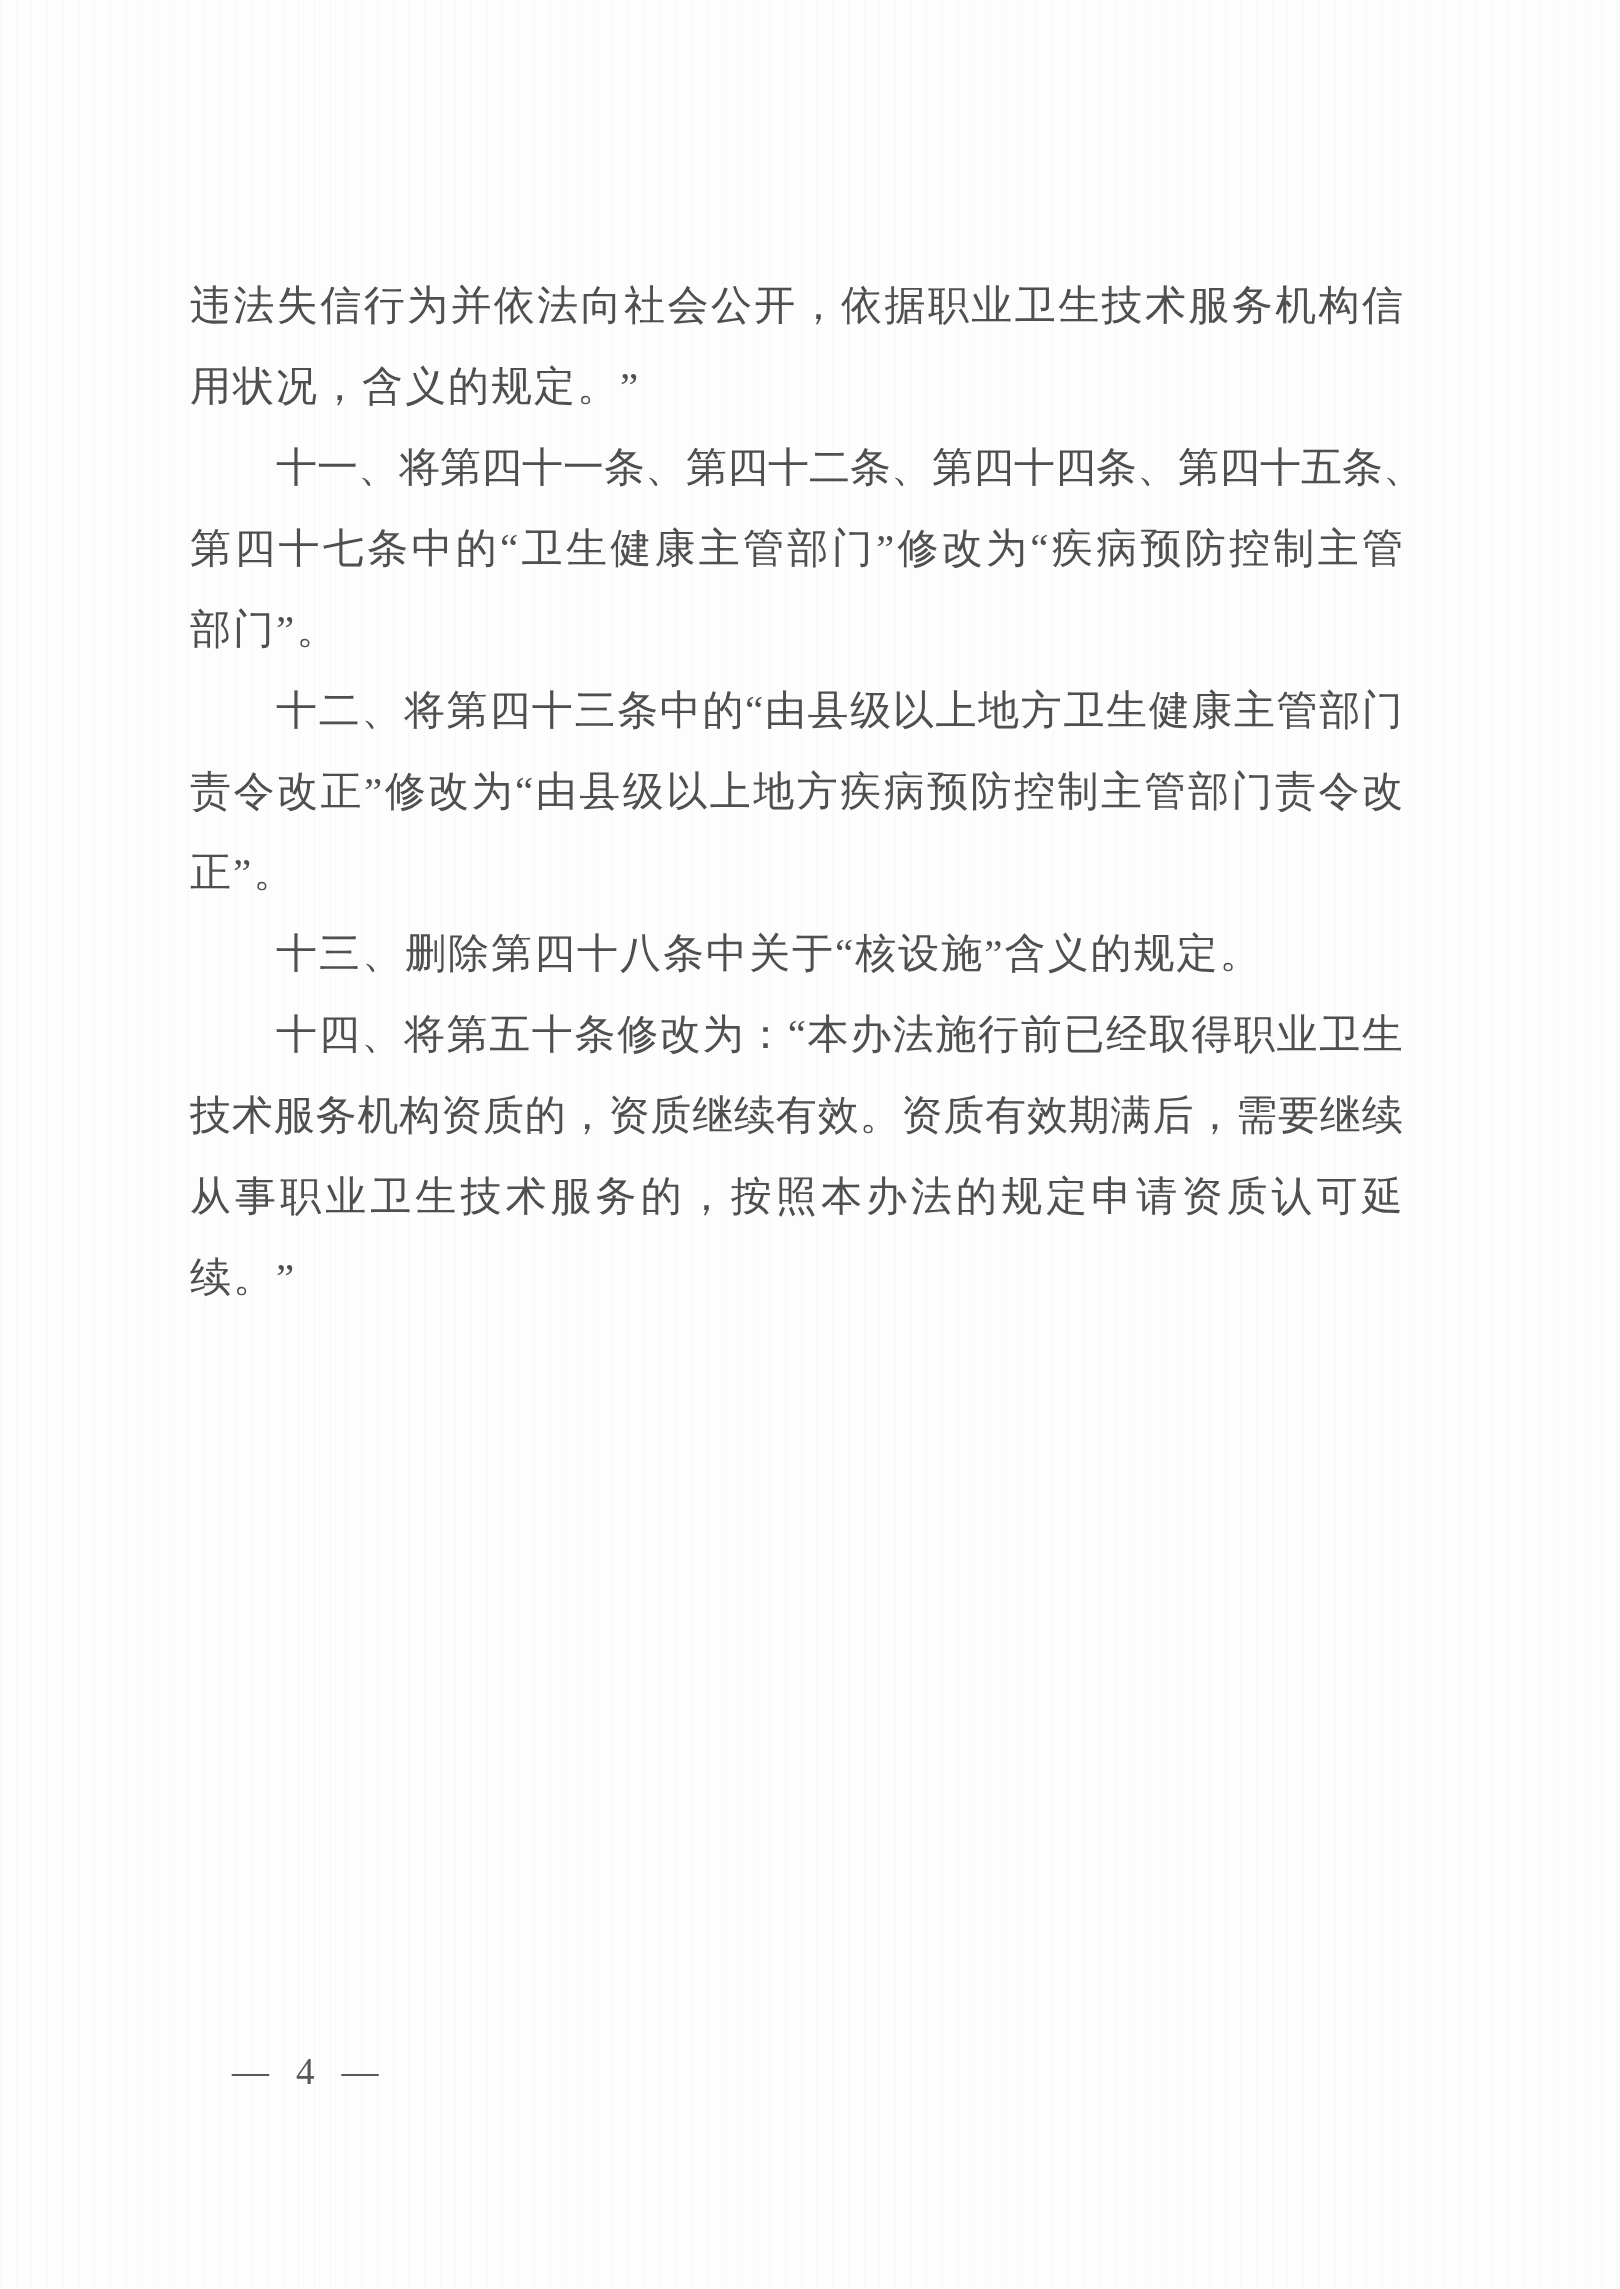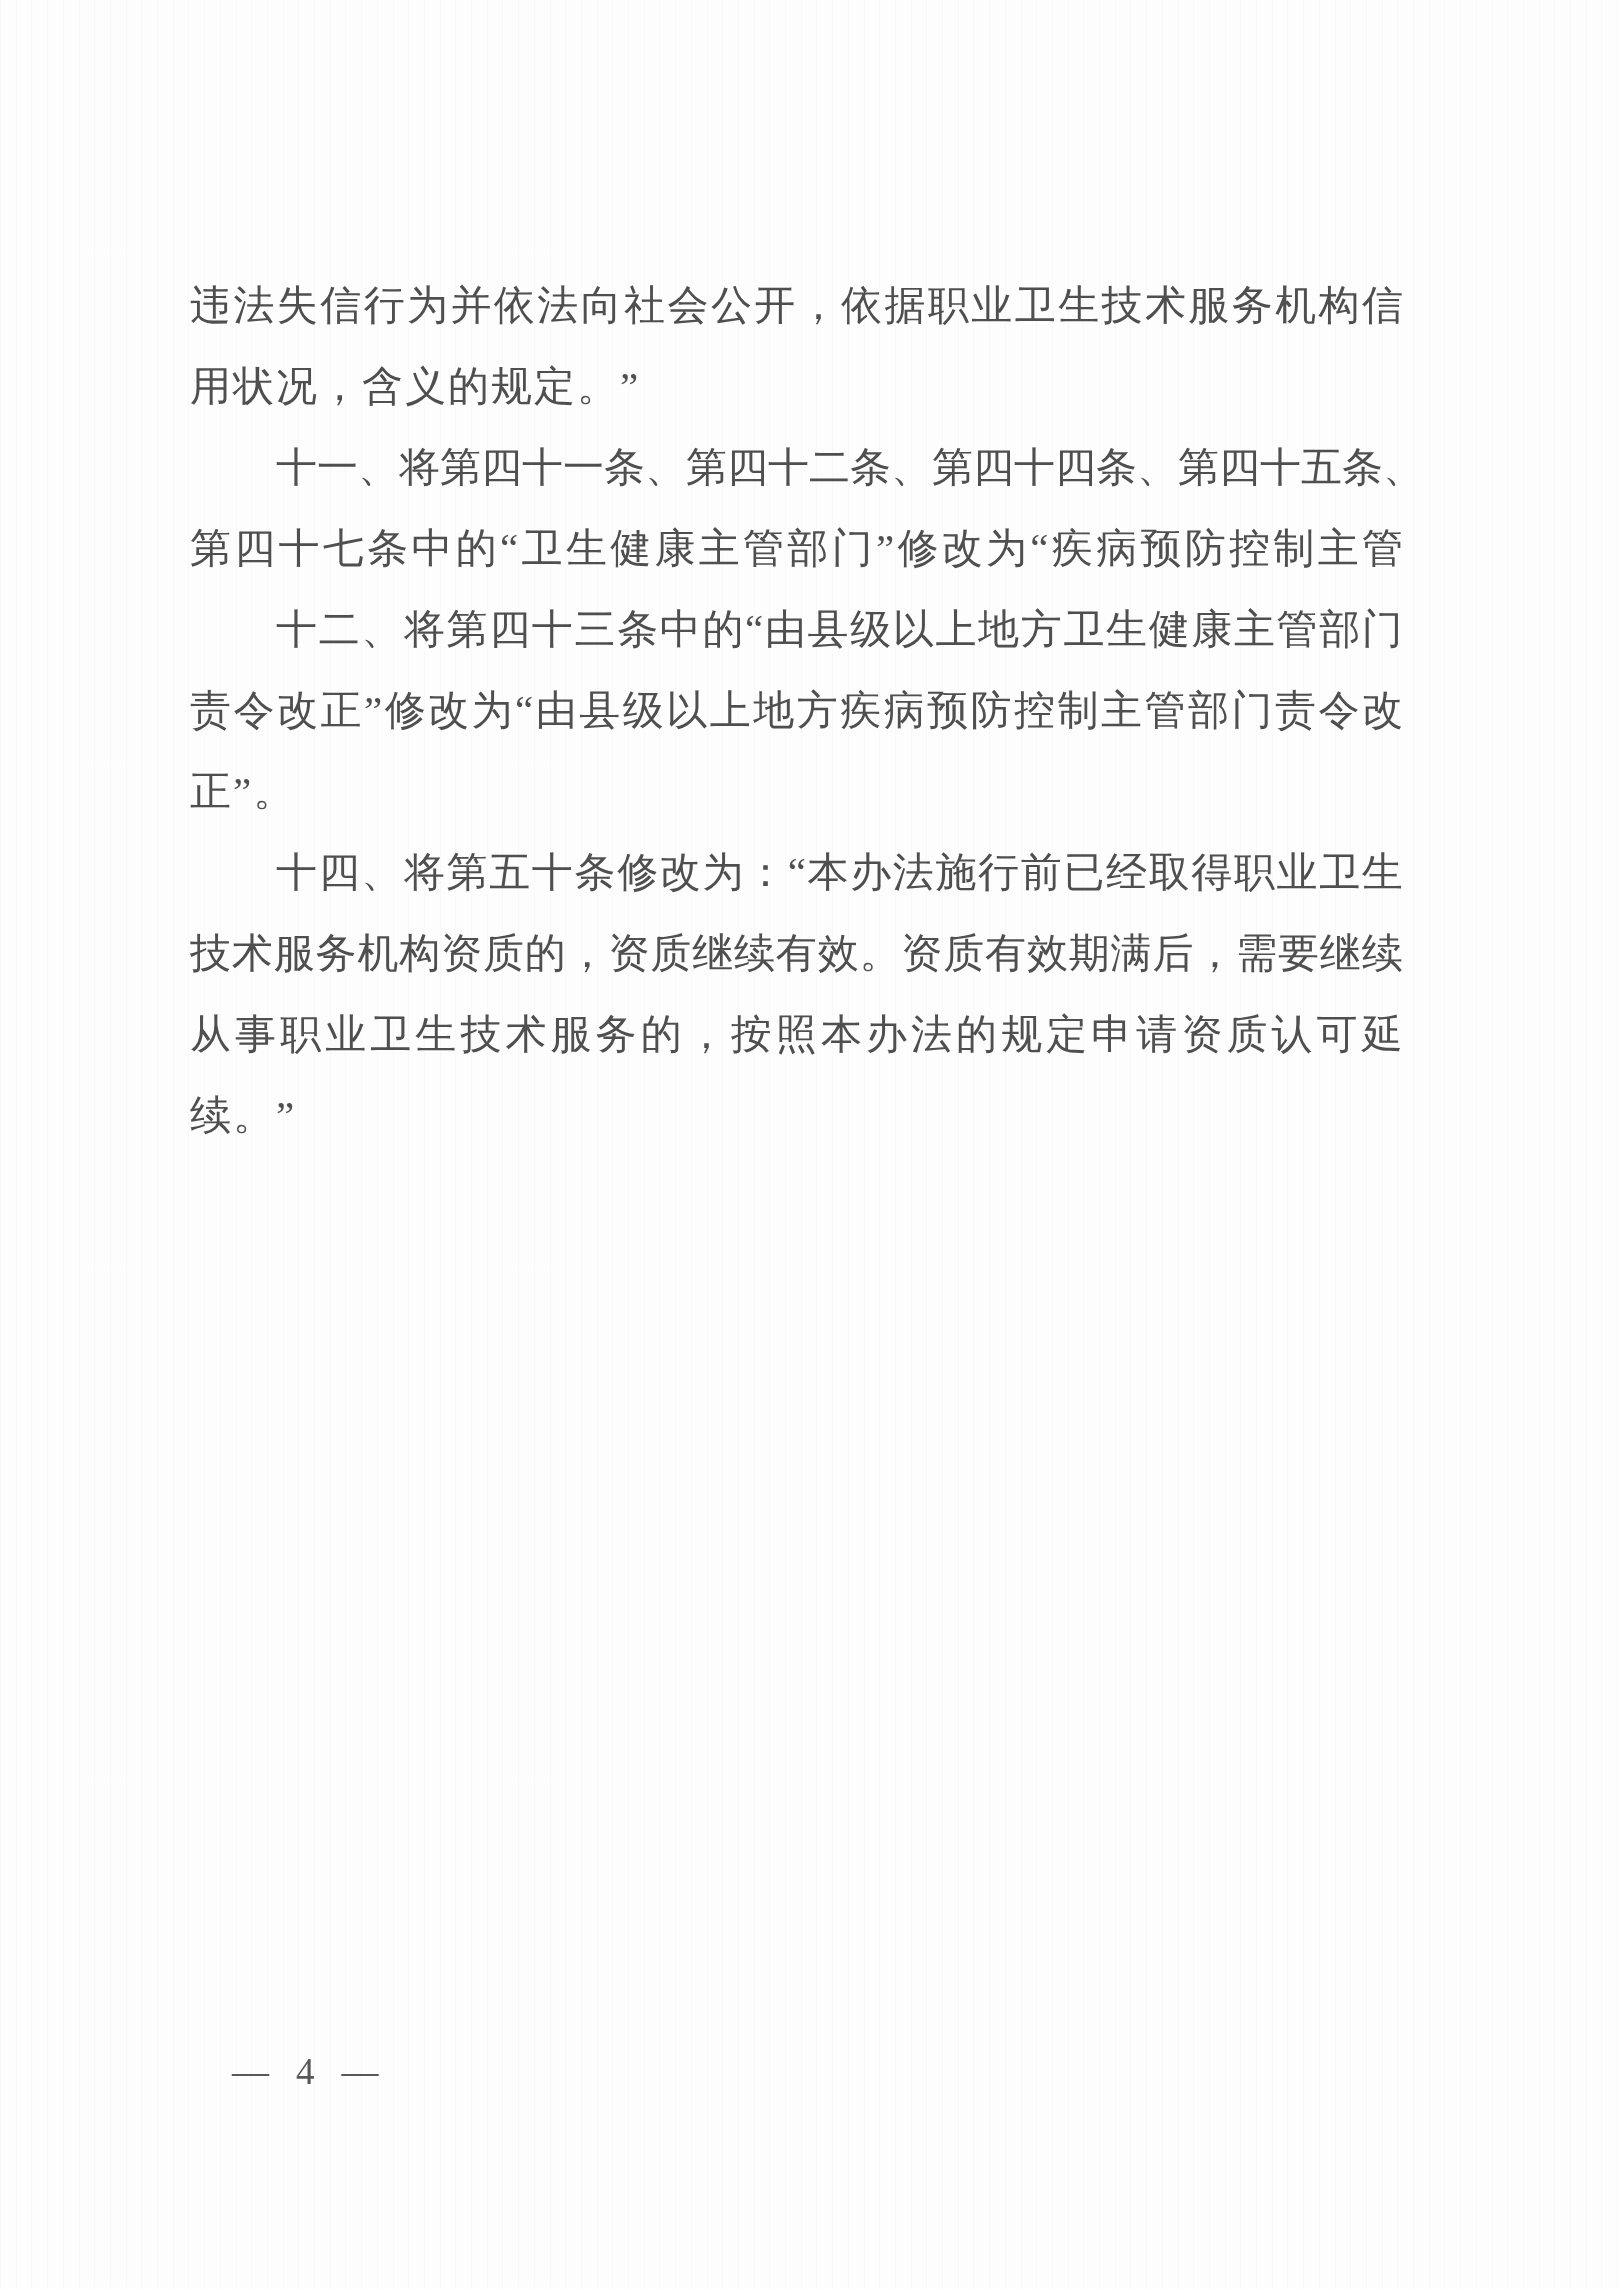--- a/index.html
+++ b/index.html
@@ -63,23 +63,25 @@
 </style>
 </head>
 <body>
 
 <div class="page">
   <div class="text-block">
       <div class="line justify"><span>违</span><span>法</span><span>失</span><span>信</span><span>行</span><span>为</span><span>并</span><span>依</span><span>法</span><span>向</span><span>社</span><span>会</span><span>公</span><span>开</span><span>，</span><span>依</span><span>据</span><span>职</span><span>业</span><span>卫</span><span>生</span><span>技</span><span>术</span><span>服</span><span>务</span><span>机</span><span>构</span><span>信</span></div>
       <div class="line plain">用状况，含义的规定。”</div>
       <div class="line justify indent"><span>十</span><span>一</span><span>、</span><span>将</span><span>第</span><span>四</span><span>十</span><span>一</span><span>条</span><span>、</span><span>第</span><span>四</span><span>十</span><span>二</span><span>条</span><span>、</span><span>第</span><span>四</span><span>十</span><span>四</span><span>条</span><span>、</span><span>第</span><span>四</span><span>十</span><span>五</span><span>条</span><span>、</span></div>
       <div class="line justify"><span>第</span><span>四</span><span>十</span><span>七</span><span>条</span><span>中</span><span>的</span><span>“</span><span>卫</span><span>生</span><span>健</span><span>康</span><span>主</span><span>管</span><span>部</span><span>门</span><span>”</span><span>修</span><span>改</span><span>为</span><span>“</span><span>疾</span><span>病</span><span>预</span><span>防</span><span>控</span><span>制</span><span>主</span><span>管</span></div>
+      <div class="line plain">部门”。</div>
       <div class="line justify indent"><span>十</span><span>二</span><span>、</span><span>将</span><span>第</span><span>四</span><span>十</span><span>三</span><span>条</span><span>中</span><span>的</span><span>“</span><span>由</span><span>县</span><span>级</span><span>以</span><span>上</span><span>地</span><span>方</span><span>卫</span><span>生</span><span>健</span><span>康</span><span>主</span><span>管</span><span>部</span><span>门</span></div>
       <div class="line justify"><span>责</span><span>令</span><span>改</span><span>正</span><span>”</span><span>修</span><span>改</span><span>为</span><span>“</span><span>由</span><span>县</span><span>级</span><span>以</span><span>上</span><span>地</span><span>方</span><span>疾</span><span>病</span><span>预</span><span>防</span><span>控</span><span>制</span><span>主</span><span>管</span><span>部</span><span>门</span><span>责</span><span>令</span><span>改</span></div>
       <div class="line plain">正”。</div>
+      <div class="line plain indent">十三、删除第四十八条中关于“核设施”含义的规定。</div>
       <div class="line justify indent"><span>十</span><span>四</span><span>、</span><span>将</span><span>第</span><span>五</span><span>十</span><span>条</span><span>修</span><span>改</span><span>为</span><span>：</span><span>“</span><span>本</span><span>办</span><span>法</span><span>施</span><span>行</span><span>前</span><span>已</span><span>经</span><span>取</span><span>得</span><span>职</span><span>业</span><span>卫</span><span>生</span></div>
       <div class="line justify"><span>技</span><span>术</span><span>服</span><span>务</span><span>机</span><span>构</span><span>资</span><span>质</span><span>的</span><span>，</span><span>资</span><span>质</span><span>继</span><span>续</span><span>有</span><span>效</span><span>。</span><span>资</span><span>质</span><span>有</span><span>效</span><span>期</span><span>满</span><span>后</span><span>，</span><span>需</span><span>要</span><span>继</span><span>续</span></div>
       <div class="line justify"><span>从</span><span>事</span><span>职</span><span>业</span><span>卫</span><span>生</span><span>技</span><span>术</span><span>服</span><span>务</span><span>的</span><span>，</span><span>按</span><span>照</span><span>本</span><span>办</span><span>法</span><span>的</span><span>规</span><span>定</span><span>申</span><span>请</span><span>资</span><span>质</span><span>认</span><span>可</span><span>延</span></div>
       <div class="line plain">续。”</div>
     </div>
   <div class="page-footer">— 4 —</div>
 </div>
 
 
 </body></html>

